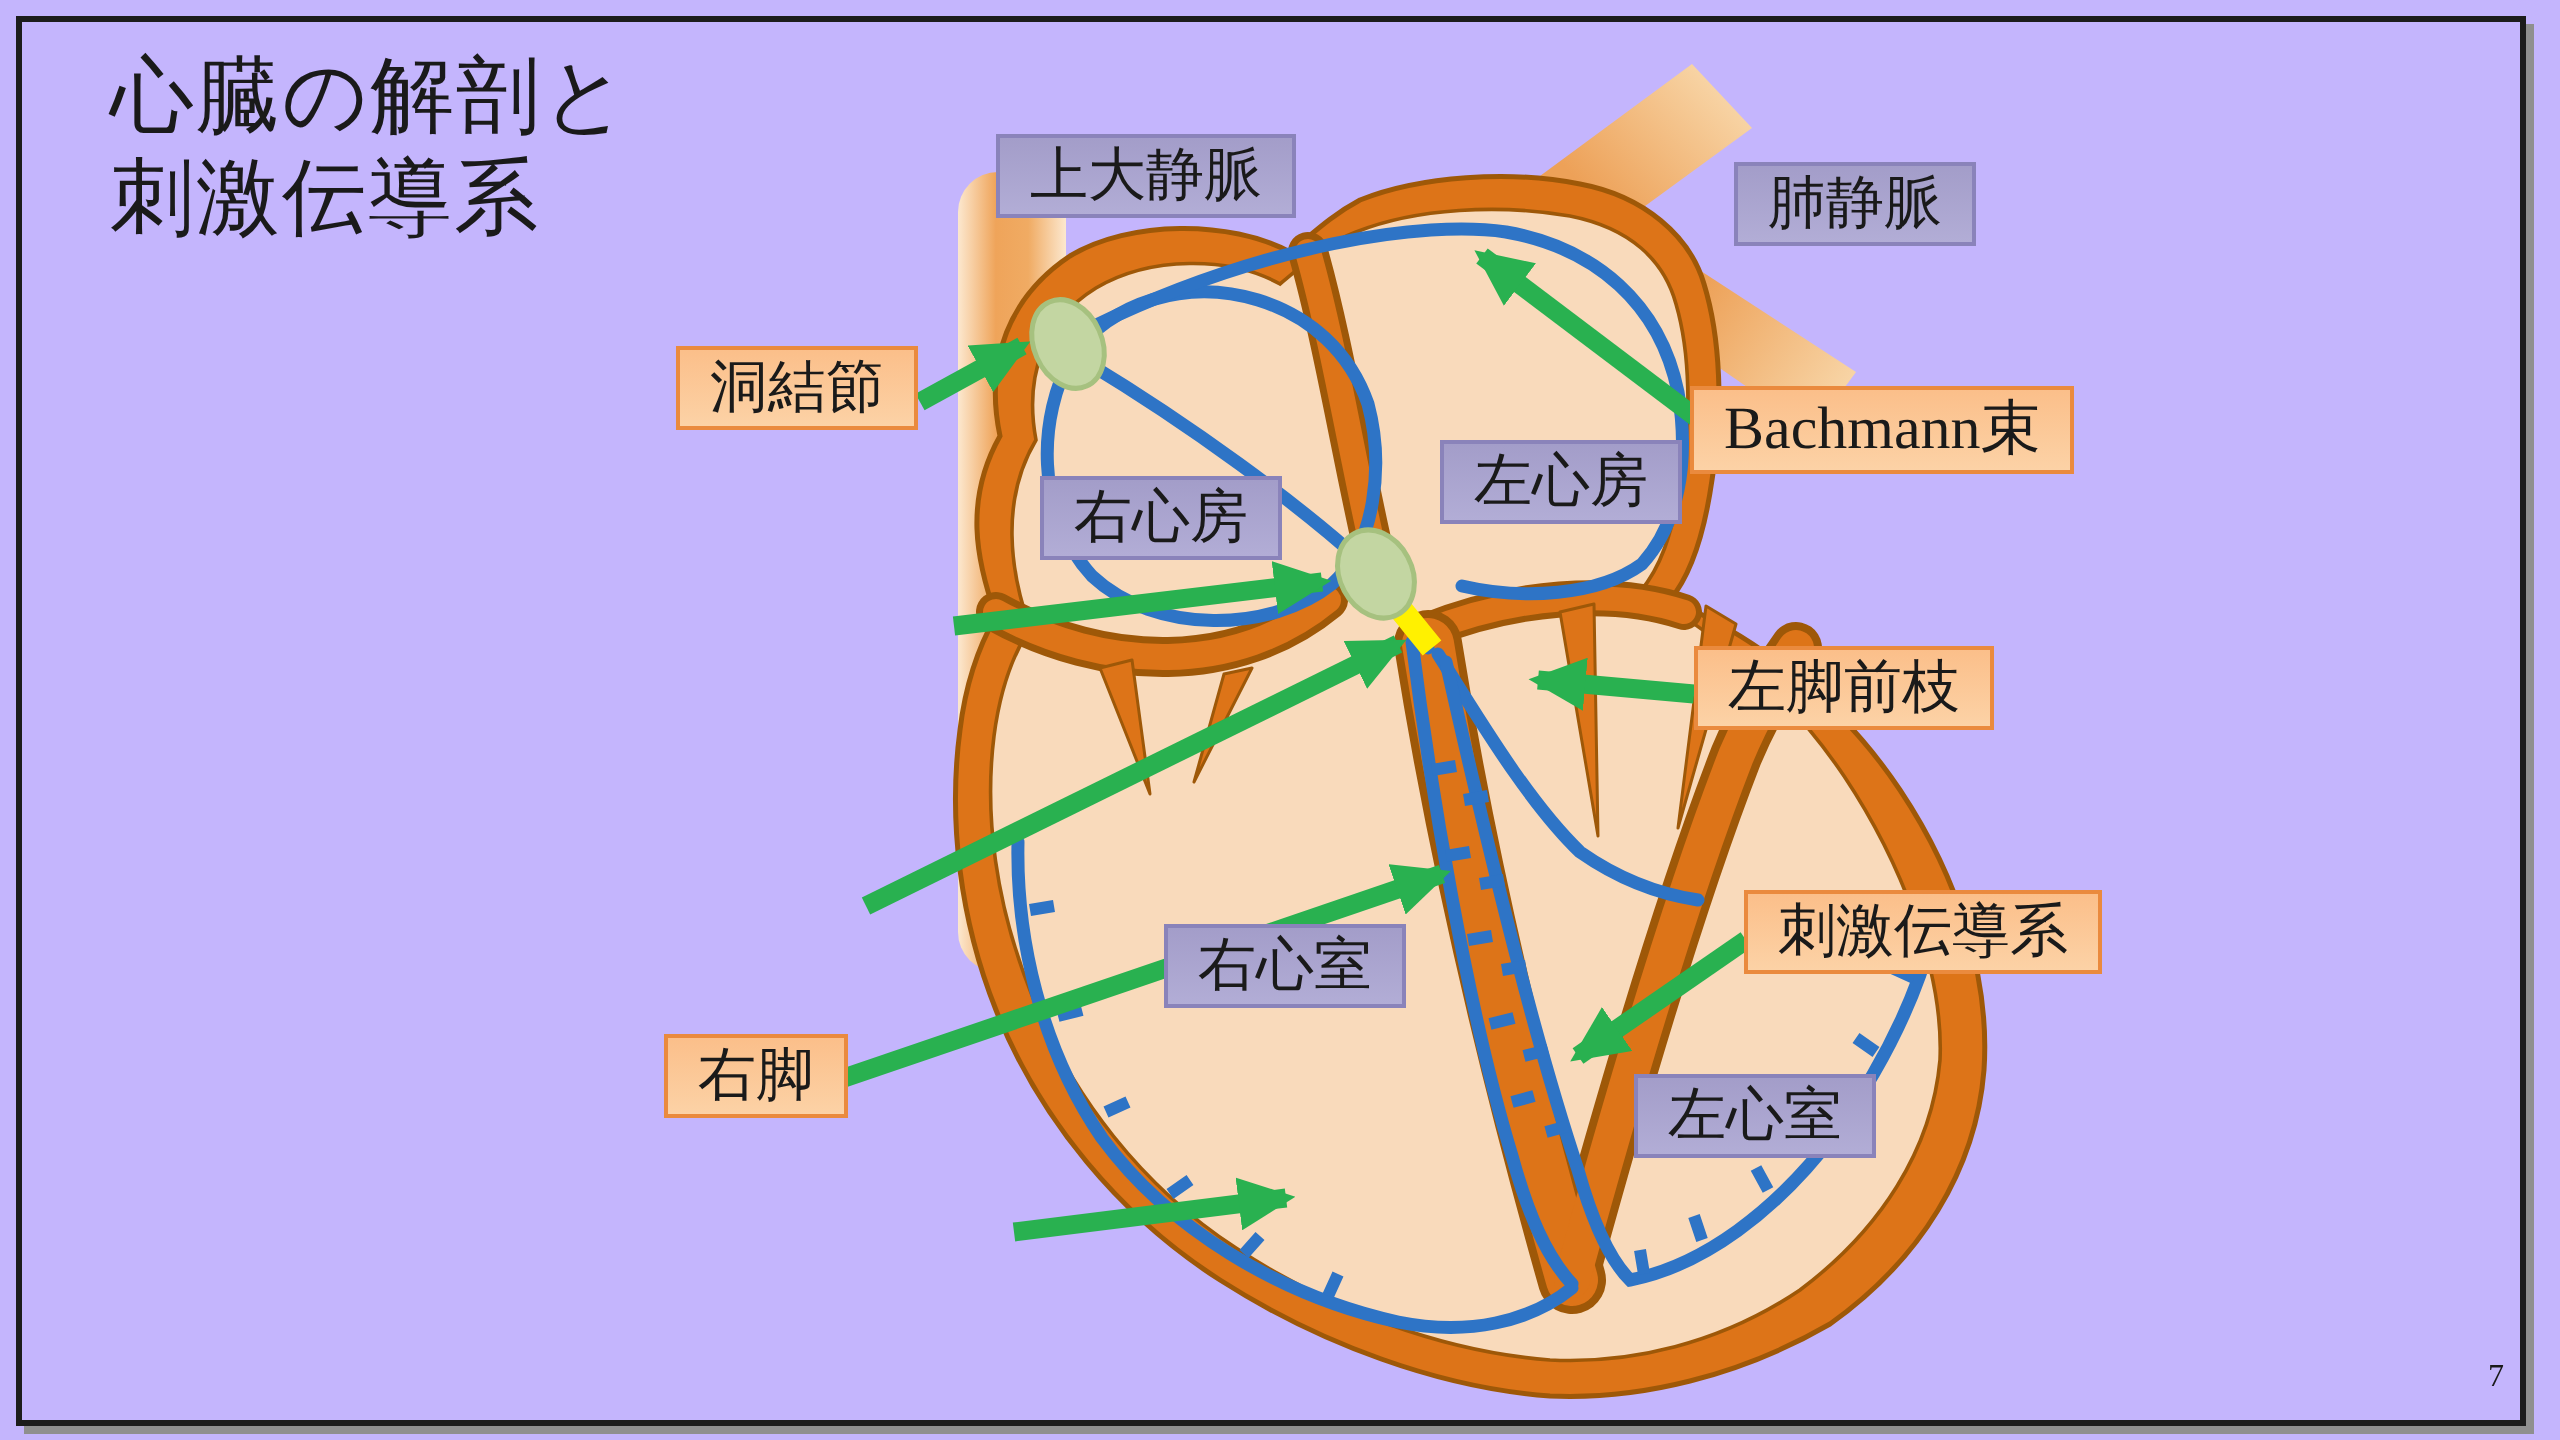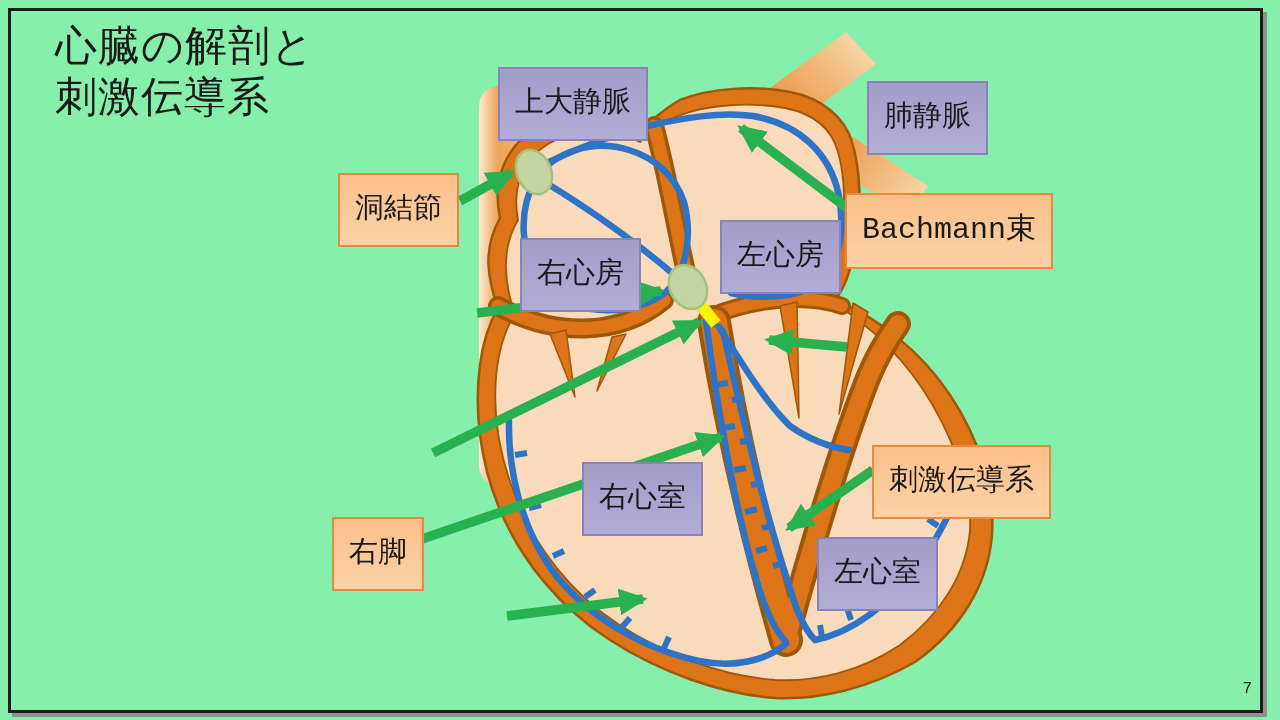--- a/index.html
+++ b/index.html
@@ -1,25 +1,25 @@
 <!DOCTYPE html>
 <html style="--anatomy-label-fill: #aaa4ce; --anatomy-label-border: #8a83ba; --conduction-label-fill: #fbc18d; --conduction-label-border: #ea8a3e; --arrow-green: #29b150; --conduction-blue: #2e74c6; --heart-wall: #dd7418; --heart-wall-outline: #9e5808; --chamber-fill: #f9dabb; --node-green: #c3d6a2; --his-yellow: #fff100; --vessel-glow: #efa254; --text: #1a1a1a;"><head>
 <meta charset="utf-8">
 <style>
   html,body{margin:0;padding:0;background:#fff;}
-  .stage{position:relative;width:1280px;height:720px;background:#86efac;overflow:hidden;
-         font-family:Liberation Mono, monospace;color:var(--text,#1a1a1a);}
+  .stage{position:relative;width:1280px;height:720px;background:#c4b5fd;overflow:hidden;
+         font-family:Liberation Serif, serif;color:var(--text,#1a1a1a);}
   .frame{position:absolute;left:8px;top:8px;width:1249px;height:699px;
          border:3px solid #1c1c1c;box-shadow:4px 4px 0 0 #8f8f8f;pointer-events:none;}
   .art{position:absolute;left:0;top:0;width:1280px;height:720px;}
   .title{position:absolute;left:55px;top:24px;font-size:42px;line-height:1.22;
          font-weight:500;color:var(--text,#1a1a1a);letter-spacing:1px;}
   .page-num{position:absolute;left:1228px;top:680px;width:24px;text-align:right;
          font-size:16px;color:#1a1a1a;}
-  .lbl{position:absolute;font-size:29px;line-height:1.32;padding:16px 15px;
+  .lbl{position:absolute;font-size:29px;line-height:1.32;padding:0 15px;
        color:var(--text,#1a1a1a);white-space:nowrap;box-sizing:border-box;}
   .lbl.anatomy{background:linear-gradient(180deg,#a39dc9,#b2adD6);
        border:2px solid var(--anatomy-label-border,#8a83ba);}
   .lbl.conduction{background:linear-gradient(180deg,#fbbf8a,#fcd2a6);
        border:2px solid var(--conduction-label-border,#ea8a3e);}
   .lbl.big{font-size:30px;}
   
   .wall-fill{fill:var(--heart-wall,#dd7418);stroke:var(--heart-wall-outline,#9e5808);stroke-width:2.5;}
   .chamber{fill:var(--chamber-fill,#f9dabb);stroke:var(--heart-wall-outline,#9e5808);stroke-width:1.8;}
   .band-o{fill:none;stroke:var(--heart-wall-outline,#9e5808);stroke-linecap:round;}
@@ -153,18 +153,19 @@
 
   <div class="lbl anatomy" style="left:498px;top:67px">上大静脈</div>
   <div class="lbl anatomy" style="left:867px;top:81px">肺静脈</div>
   <div class="lbl anatomy" style="left:520px;top:238px">右心房</div>
   <div class="lbl anatomy" style="left:720px;top:220px">左心房</div>
   <div class="lbl anatomy" style="left:582px;top:462px">右心室</div>
   <div class="lbl anatomy" style="left:817px;top:537px">左心室</div>
 
   <div class="lbl conduction" style="left:338px;top:173px">洞結節</div>
   <div class="lbl conduction big" style="left:845px;top:193px">Bachmann束</div>
+  <div class="lbl conduction" style="left:847px;top:323px">左脚前枝</div>
   <div class="lbl conduction" style="left:872px;top:445px">刺激伝導系</div>
   <div class="lbl conduction" style="left:332px;top:517px">右脚</div>
 
   <div class="frame"></div>
   <div class="page-num">7</div>
 </div>
 
 </body></html>

